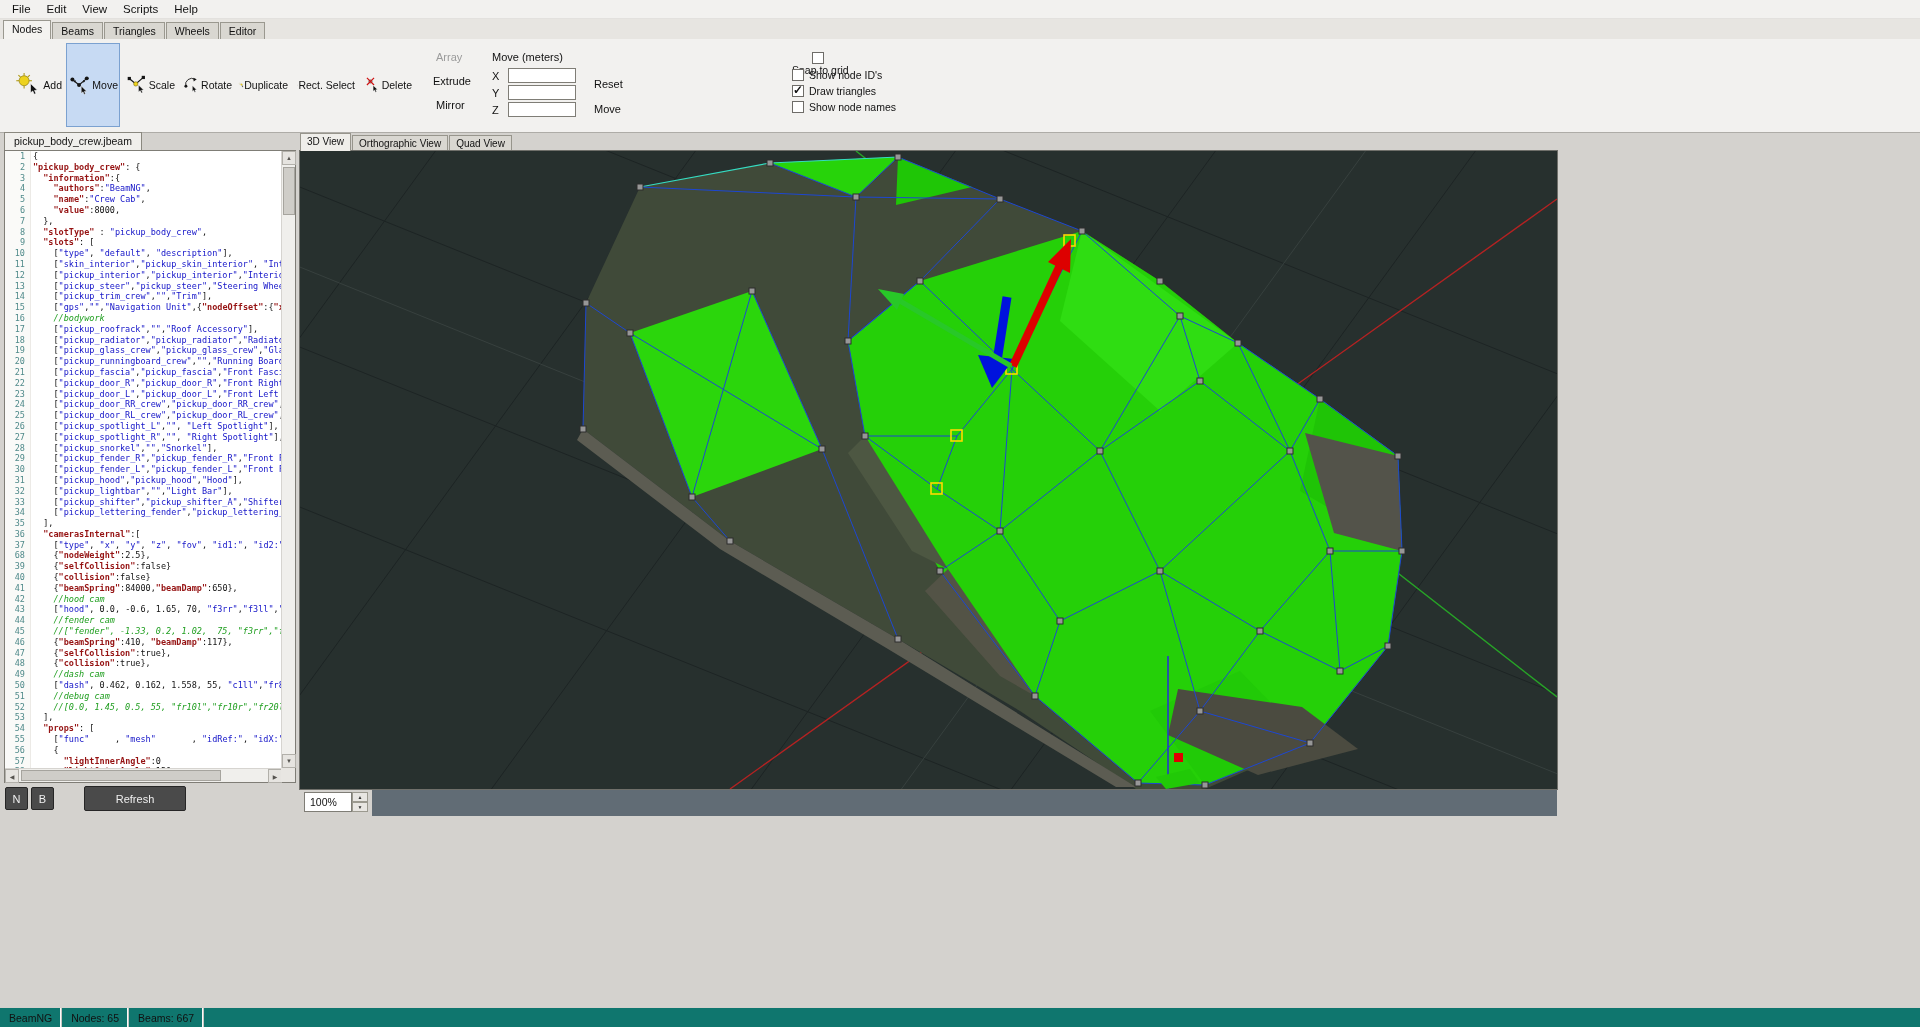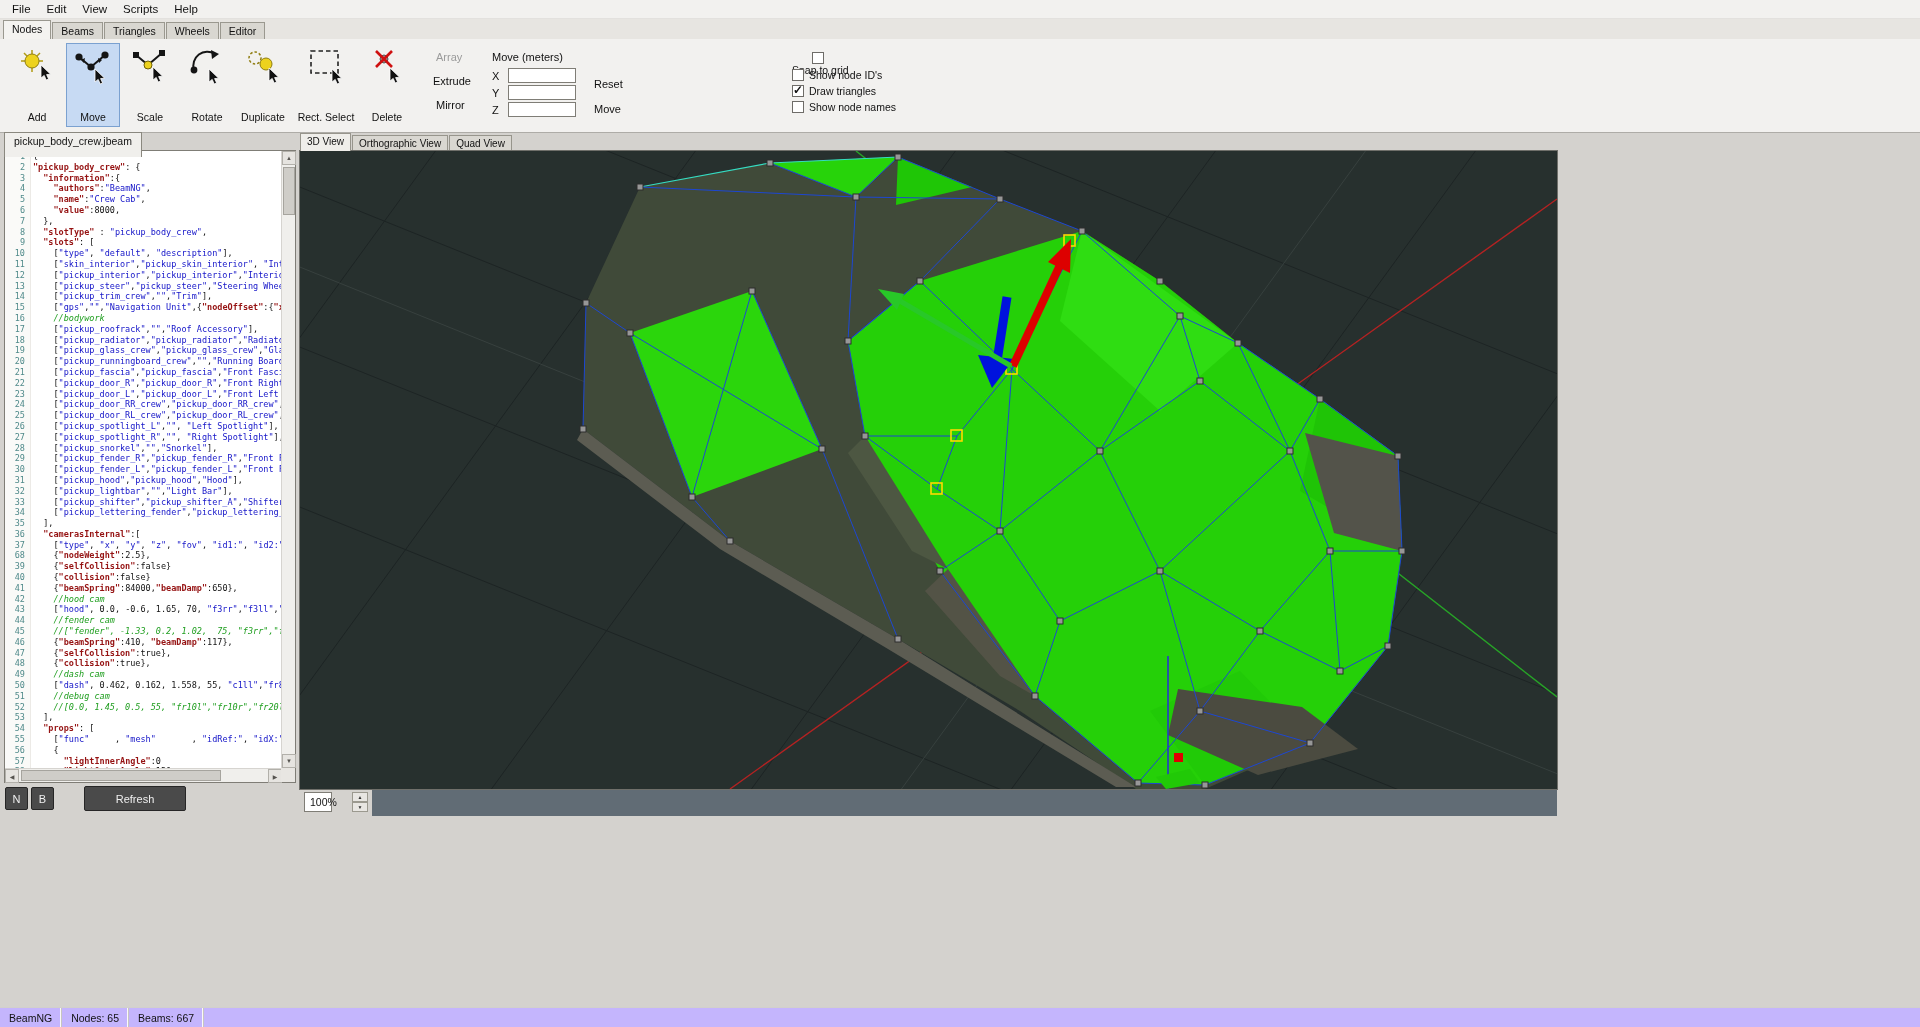--- a/index.html
+++ b/index.html
@@ -11,62 +11,62 @@
   .menubar{position:absolute;left:0;top:0;width:100%;height:19px;background:#f2f1ef;border-bottom:1px solid #e3e1de;display:flex;align-items:center;padding-left:4px;}
   .menu-item{padding:2px 8px;font-size:11.5px;cursor:default;}
 
   
   .mode-tabs{position:absolute;left:0;top:19px;width:100%;height:20px;background:#e7e5e1;display:flex;align-items:flex-end;padding-left:3px;}
   .mtab{height:17px;padding:2px 8px;font-size:10.5px;background:#d9d7d1;border:1px solid #9a988f;border-bottom:none;margin-right:1px;}
   .mtab.active{height:19px;background:#f4f3f0;position:relative;z-index:2;}
 
   
   .toolbar{position:absolute;left:0;top:39px;width:100%;height:94px;background:#f2f1ef;border-bottom:1px solid #aeaca7;}
-  .tool{position:absolute;top:4px;width:54px;height:84px;display:flex;flex-direction:column;align-items:center;justify-content:space-between;padding:3px 1px;border:1px solid transparent;}
+  .tool{position:absolute;top:4px;width:54px;height:84px;display:flex;flex-direction:row;align-items:center;justify-content:center;padding:3px 1px;border:1px solid transparent;}
   .tool.active{background:#c7daf3;border:1px solid #7ba1d0;}
   .tool-icon{width:44px;height:40px;display:block;}
   .tool-label{font-size:10.5px;white-space:nowrap;}
   .grp-title{position:absolute;font-size:11px;color:#9b9b9b;}
   .grp-item{position:absolute;font-size:11px;color:#111;cursor:default;}
   .move-header{position:absolute;left:492px;top:12px;font-size:11px;}
   .axis-label{position:absolute;font-size:11px;}
   .axis-input{position:absolute;left:508px;width:68px;height:15px;border:1px solid #7f7d76;background:#fff;font-size:10px;padding:1px 3px;font-family:"Liberation Sans",sans-serif;}
   .check-row{position:absolute;left:792px;display:flex;align-items:center;font-size:10.5px;height:14px;}
   .cb{width:12px;height:12px;background:#fff;border:1px solid #6e6c68;display:inline-block;position:relative;margin-right:5px;flex:none;}
   .cb.checked::after{content:"\2713";position:absolute;left:0px;top:-3px;font-size:12px;font-weight:bold;color:#111;}
 
   
-  .file-tab{position:absolute;left:4px;top:132px;height:25px;padding:2px 9px;background:#f0efec;border:1px solid #8a887f;border-bottom:none;font-size:10.5px;z-index:2;}
+  .file-tab{position:absolute;left:4px;top:132px;height:18px;padding:2px 9px;background:#f0efec;border:1px solid #8a887f;border-bottom:none;font-size:10.5px;z-index:2;}
   .code-box{position:absolute;left:4px;top:150px;width:292px;height:633px;background:#fff;border:1px solid #7f7d76;}
   .code-lines{position:absolute;left:0;top:0;width:276px;height:617px;overflow:hidden;}
   .cl{display:flex;height:10.8px;line-height:10.8px;font-family:"DejaVu Sans Mono",monospace;font-size:8.5px;white-space:pre;}
   .ln{width:26px;text-align:right;padding-right:5px;color:#4f8a8a;background:#fafaf8;flex:none;border-right:1px solid #eceae6;}
   .ct{flex:1;overflow:hidden;padding-left:2px;}
   .k{color:#951212;font-weight:bold;}
   .s{color:#1414c8;}
   .c{color:#1f9e1f;font-style:italic;}
   .vscroll{position:absolute;top:0;right:0;width:14px;height:617px;background:#f0efec;border-left:1px solid #d6d4d0;}
   .hscroll{position:absolute;left:0;bottom:0;height:14px;width:277px;background:#f0efec;border-top:1px solid #d6d4d0;}
   .sb-btn{position:absolute;width:14px;height:14px;background:#e6e4e0;border:1px solid #b2b0aa;font-size:6px;color:#55534f;display:flex;align-items:center;justify-content:center;}
   .sb-thumb{position:absolute;background:#cfcdc8;border:1px solid #a6a49e;}
   .sb-corner{position:absolute;right:0;bottom:0;width:14px;height:14px;background:#e8e6e2;}
   .dark-btn{position:absolute;background:#4a4a4a;color:#efefef;border:1px solid #262626;border-radius:2px;display:flex;align-items:center;justify-content:center;font-size:11px;}
 
   
   .view-tabs{position:absolute;left:300px;top:133px;height:18px;display:flex;align-items:flex-end;}
   .vtab{height:16px;padding:2px 6px;font-size:10px;background:#d9d7d1;border:1px solid #97958c;border-bottom:none;margin-right:1px;white-space:nowrap;}
   .vtab.active{height:18px;background:#efeeea;position:relative;z-index:2;}
   .canvas{position:absolute;left:300px;top:151px;width:1257px;height:638px;background:#27302e;box-shadow:0 0 0 1px #6f6f6a;}
-  .zoom-box{position:absolute;left:304px;top:792px;width:28px;height:20px;background:#fff;border:1px solid #7f7d76;font-size:10.5px;display:flex;align-items:center;padding-left:5px;}
+  .zoom-box{position:absolute;left:304px;top:792px;width:48px;height:20px;background:#fff;border:1px solid #7f7d76;font-size:10.5px;display:flex;align-items:center;padding-left:5px;}
   .zoom-spin{position:absolute;left:352px;top:792px;width:16px;height:20px;display:flex;flex-direction:column;}
   .spin-btn{flex:1;background:#e8e6e2;border:1px solid #9b998f;font-size:5px;color:#333;display:flex;align-items:center;justify-content:center;}
   .footer-bar{position:absolute;left:372px;top:790px;width:1185px;height:26px;background:#616c75;}
 
   
-  .statusbar{position:absolute;left:0;bottom:0;width:100%;height:20px;background:#c4b5fd;border-top:1px solid #d2d0cc;display:flex;align-items:stretch;font-size:10.5px;}
+  .statusbar{position:absolute;left:0;bottom:0;width:100%;height:20px;background:#0f766e;border-top:1px solid #d2d0cc;display:flex;align-items:stretch;font-size:10.5px;}
   .seg{display:flex;align-items:center;padding:0 9px;border-right:1px solid #c7c5c1;box-shadow:inset -1px 0 0 #fbfaf9;}
 </style>
 </head>
 <body>
 
 <div id="app">
 
   <div class="menubar">
     <span class="menu-item">File</span>
     <span class="menu-item">Edit</span>

